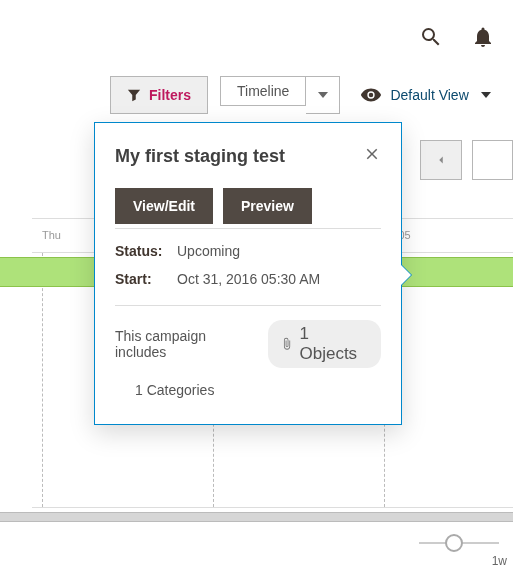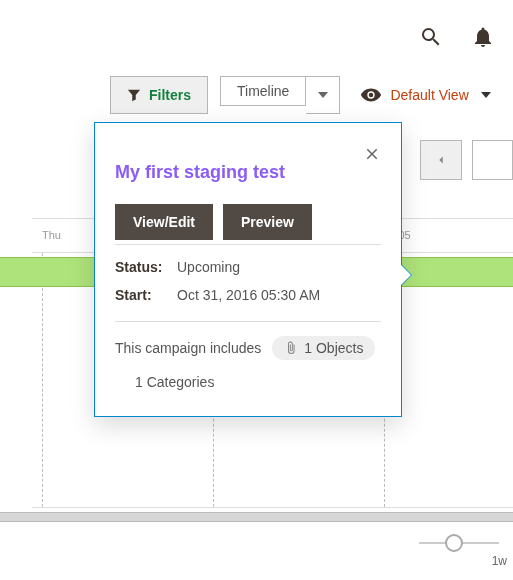--- a/index.html
+++ b/index.html
@@ -33,21 +33,21 @@
     gap: 8px;
     height: 38px;
     padding: 0 16px;
     font-size: 14px;
     cursor: pointer;
     user-select: none;
   }
   .btn-filter {
     background: #efefef;
     border: 1px solid #b6b6b6;
-    color: #15803d;
+    color: #be185d;
     font-weight: 600;
   }
   .btn-filter svg { width: 14px; height: 14px; fill: #41362f; }
   .timeline-group { display: flex; }
   .btn-timeline {
     background: #fff;
     border: 1px solid #b6b6b6;
     color: #555;
     height: 30px;
     padding: 0 16px;
@@ -67,21 +67,21 @@
     justify-content: center;
     cursor: pointer;
   }
   .btn-caret svg { width: 10px; height: 10px; fill: #666; }
   .default-view {
     display: inline-flex;
     align-items: center;
     gap: 8px;
     margin-left: 8px;
     font-size: 14px;
-    color: #c2410c;
+    color: #0c4a6e;
     cursor: pointer;
   }
   .default-view svg.eye { width: 22px; height: 22px; fill: #41362f; }
   .default-view svg.caret { width: 10px; height: 10px; fill: #333; margin-left: 4px; }
 
   .nav-row {
     padding: 10px 0 0 420px;
     display: flex;
     gap: 10px;
   }
@@ -166,23 +166,22 @@
     filter: drop-shadow(1px 0 0 #0088cc);
   }
   .popover-header {
     display: flex;
     justify-content: space-between;
     align-items: flex-start;
   }
   .popover-title {
     font-size: 18px;
     font-weight: 600;
-    color: #8b5cf6;
+    color: #404040;
     line-height: 1.3;
-    margin-top: 16px;
   }
   .close-btn { cursor:pointer; }
   .close-btn svg { width:18px; height:18px; fill:#666; }
   .popover-actions {
     display:flex;
     gap:10px;
     justify-content:flex-start;
     margin:20px 0 4px 0;
   }
   .btn-dark {
@@ -196,21 +195,21 @@
     cursor:pointer;
   }
   .divider { border:none; border-top:1px solid #ddd; margin:0 0 14px 0; }
   .field-row { display:flex; gap:12px; font-size:14px; color:#555; margin:12px 0; }
   .field-row .label { font-weight:600; color:#41362f; width:50px; }
   .divider2 { border:none; border-top:1px solid #ddd; margin:18px 0 14px 0; }
   .includes-row { display:flex; align-items:center; gap:11px; font-size:14px; color:#555; }
   .objects-pill {
     display:inline-flex; align-items:center; gap:6px;
     background:#eee; border-radius:14px;
-    padding:4px 12px; font-size:14px; color:#555;
+    padding:4px 12px; font-size:17px; color:#555;
     cursor:pointer;
   }
   .objects-pill svg { width:14px; height:14px; fill:#777; }
   .includes-detail { font-size:14px; color:#555; margin:14px 0 0 20px; }
 
   .bottom-bar {
     position:absolute;
     left:0; right:0;
     top:512px;
     height:10px;

